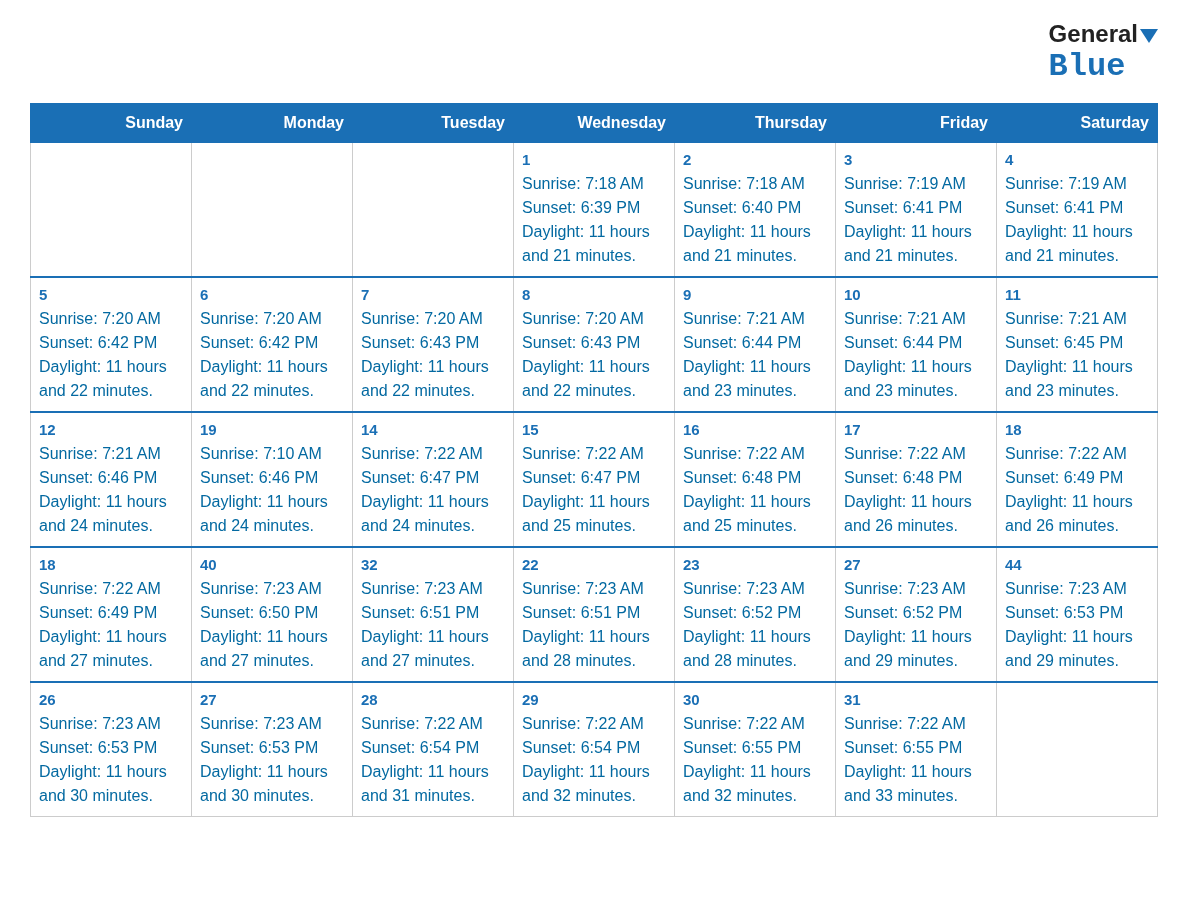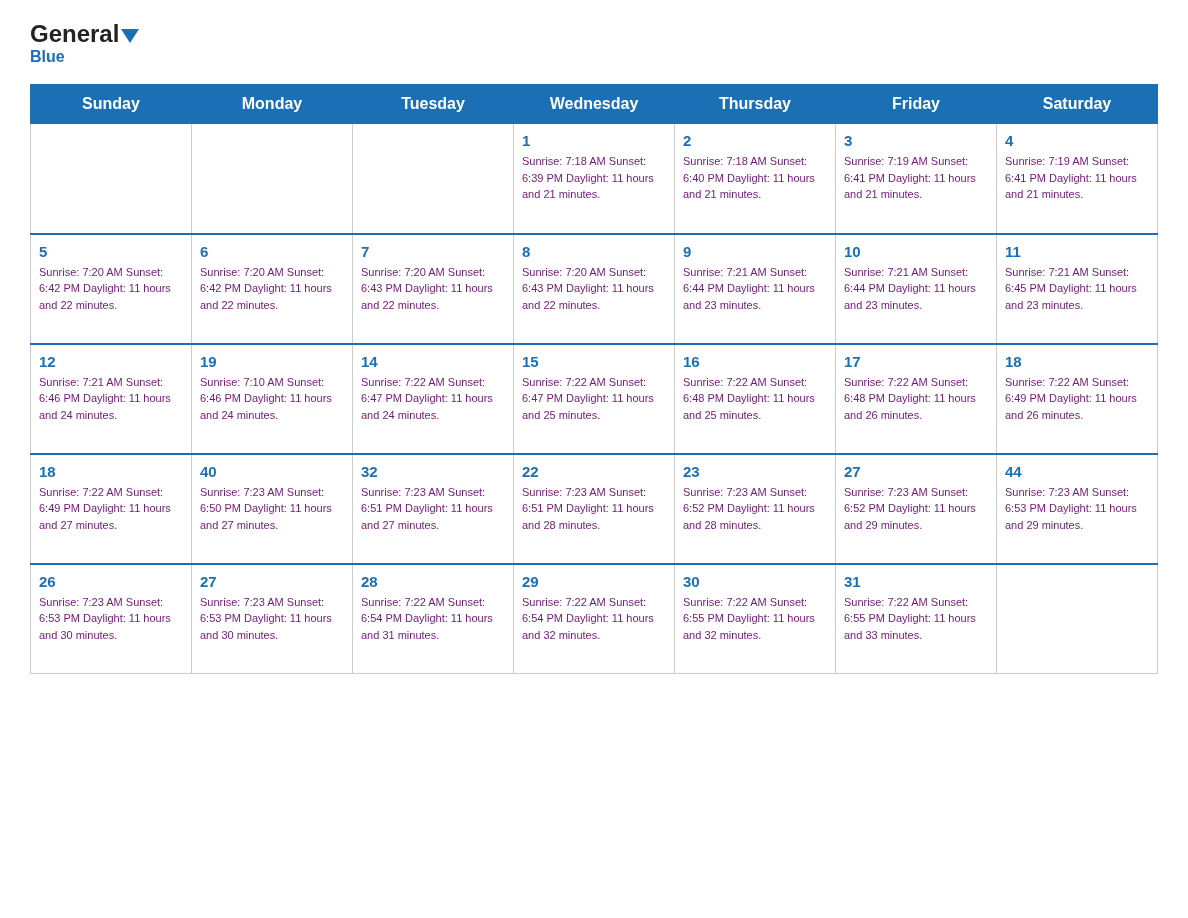--- a/index.html
+++ b/index.html
@@ -6,21 +6,21 @@
     body {
       font-family: Arial, Helvetica, sans-serif;
       background: #fff;
       color: #333;
       width: 1188px;
       min-height: 918px;
       padding: 20px 30px 30px 30px;
     }
     .header {
       display: flex;
-      justify-content: space-between;
+      justify-content: flex-end;
       align-items: flex-start;
       margin-bottom: 18px;
     }
     .logo {
       display: flex;
       align-items: center;
       gap: 4px;
     }
     .title-block {
       text-align: right;
@@ -40,60 +40,60 @@
       width: 100%;
       border-collapse: collapse;
       table-layout: fixed;
     }
     thead tr th {
       background-color: #1a6fb5;
       color: #fff;
       font-size: 16px;
       font-weight: bold;
       padding: 10px 8px;
-      text-align: center;
+      text-align: right;
       border: 1px solid #1a6fb5;
     }
     tbody tr td {
       vertical-align: top;
       padding: 8px 8px 8px 8px;
       border: 1px solid #ccc;
       font-size: 12.5px;
       color: #333;
       height: 110px;
     }
     .day-number {
       font-size: 15px;
       font-weight: bold;
       color: #1a6fb5;
       display: block;
       margin-bottom: 4px;
     }
     .day-info {
-      font-size: 11px;
-      color: #701a75;
+      font-size: 16px;
+      color: #0369a1;
       line-height: 1.5;
     }
     tbody tr:not(:last-child) td {
       border-bottom: 2px solid #1a6fb5;
     }
     .empty-cell {
       background: #fff;
     }
   </style>
 </head>
 <body>
 
 <div class="header">
   <div class="logo">
     <div>
       <span style="font-size:24px;font-weight:bold;color:#222;font-family:Arial,sans-serif;">General</span><svg width="18" height="18" viewBox="0 0 18 18" style="display:inline-block;vertical-align:middle;margin:0 0 0 2px;">
           <polygon points="0,0 18,0 9,14" fill="#1a6fb5"></polygon>
         </svg><br>
-      <span style="font-size:16px;font-weight:bold;color:#1a6fb5;font-family:Liberation Sans, sans-serif;">Blue</span>
+      <span style="font-size:32px;font-weight:bold;color:#1a6fb5;font-family:Liberation Mono, monospace;">Blue</span>
     </div>
   </div>
 </div>
 
 <table>
   <thead>
     <tr>
       <th>Sunday</th>
       <th>Monday</th>
       <th>Tuesday</th>

